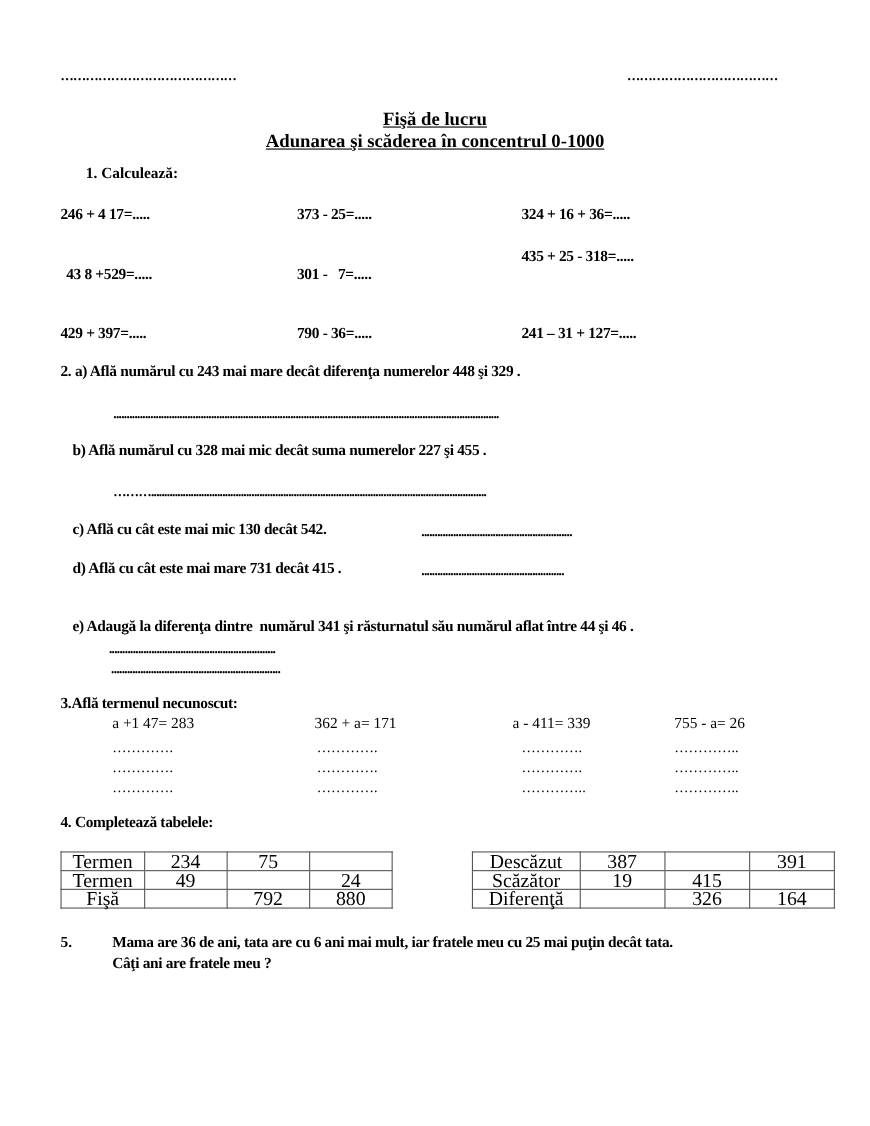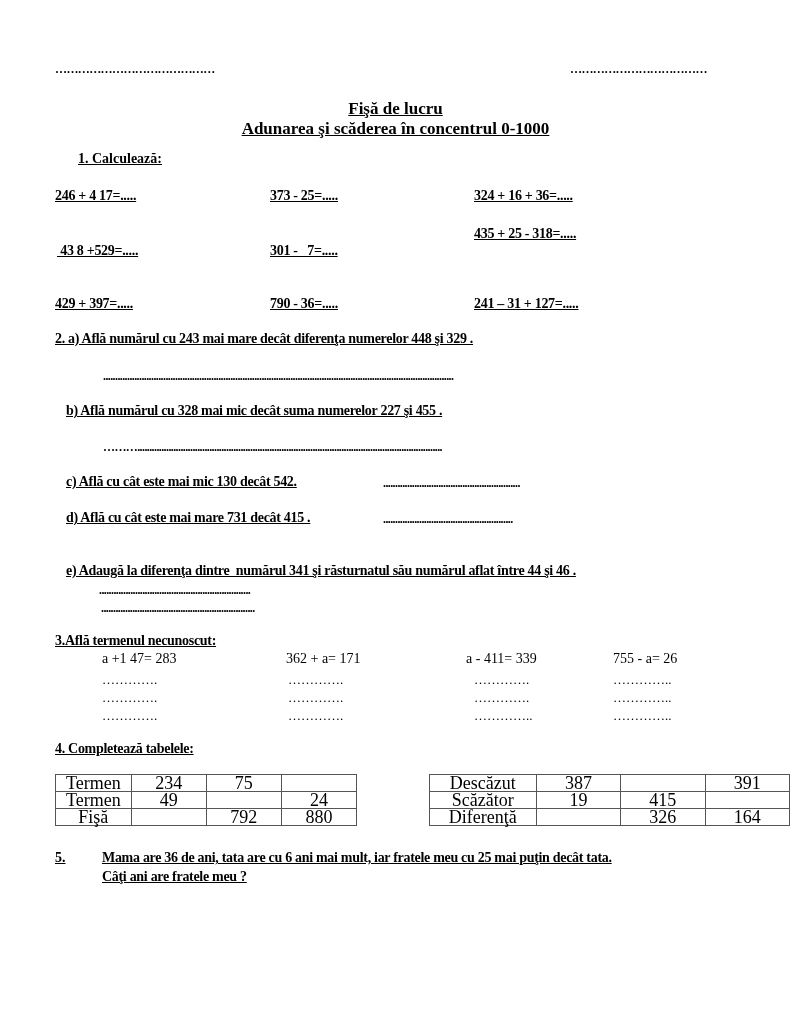--- a/index.html
+++ b/index.html
@@ -2,21 +2,21 @@
 <html><head>
   <meta charset="utf-8">
   <style>
     html, body { margin: 0; padding: 0; background: #ffffff; }
     body {
       width: 791px; height: 1024px; position: relative; overflow: hidden;
       font-family: "Liberation Serif", "DejaVu Serif", serif;
       color: #000000;
     }
     .abs { position: absolute; white-space: nowrap; }
-    .b { font-weight: bold; text-decoration: underline; }
+    .b { font-weight: bold; }
     .cond { letter-spacing: -0.3px; }
     .f14 { font-size: 14px; }
     .title { font-size: 17px; font-weight: bold; text-decoration: underline; text-align: center; width: 791px; left: 0; }
     .dots { font-weight: bold; font-size: 12px; letter-spacing: -0.6px; overflow: hidden; }
     .ell { font-size: 13px; letter-spacing: 0px; }
     table.t { position: absolute; border-collapse: collapse; font-size: 18px; }
     table.t td { border: 1px solid #555; height: 16px; padding: 0; text-align: center; line-height: 16px; }
   </style>
 </head>
 <body>
@@ -98,21 +98,21 @@
   </tr>
   <tr>
     <td>Fişă</td>
     <td></td>
     <td>792</td>
     <td>880</td>
   </tr>
 </tbody>
   </table>
 
-<table class="t" style="left:429px; top:774px; width:361px;">
+<table class="t" style="left:429px; top:774px; width:330px;">
   <tbody>
       <tr>
     <td style="width:90px;">Descăzut</td>
     <td style="width:71px;">387</td>
     <td style="width:71px;"></td>
     <td style="width:71px;">391</td>
   </tr>
   <tr>
     <td>Scăzător</td>
     <td>19</td>

